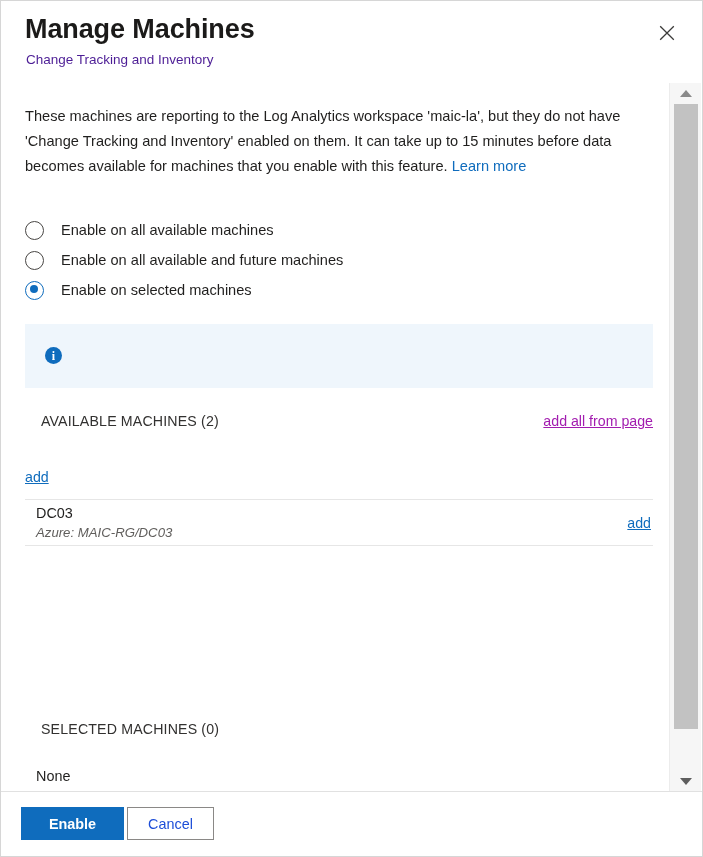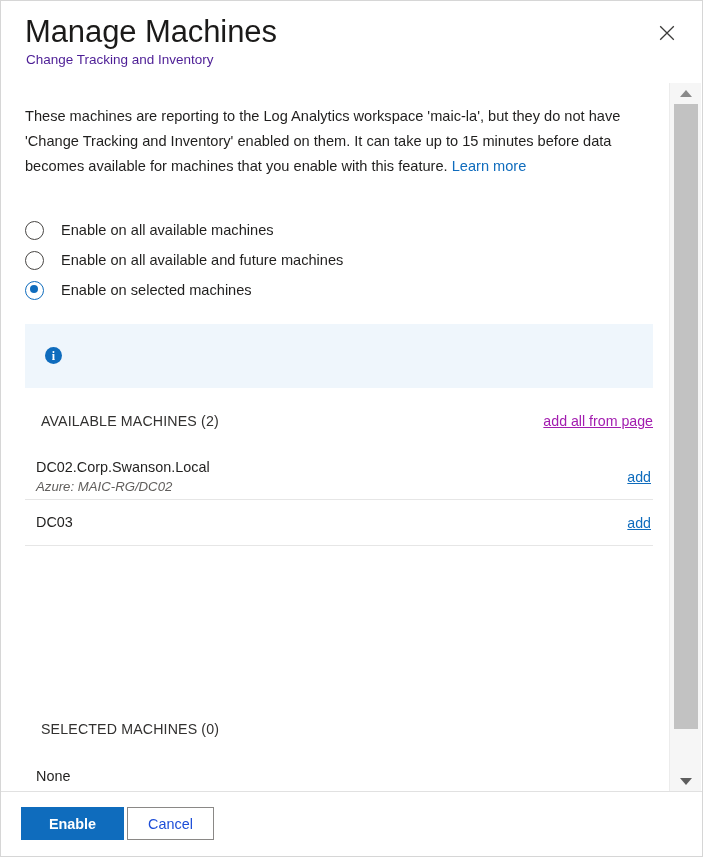--- a/index.html
+++ b/index.html
@@ -26,22 +26,22 @@
     position: absolute;
     left: 0; top: 0;
     width: 703px;
     height: 82px;
     box-sizing: border-box;
   }
   .title {
     position: absolute;
     left: 24px;
     top: 13px;
-    font-size: 31px;
-    font-weight: 400;
+    font-size: 27px;
+    font-weight: 700;
     color: #1b1a19;
     letter-spacing: -0.1px;
     white-space: nowrap;
   }
   .subtitle {
     position: absolute;
     left: 25px;
     top: 51px;
     font-size: 13.5px;
     color: #4c1d95;
@@ -360,29 +360,26 @@
       <span class="info-icon">i</span>
     </div>
 
     <div class="section-head" style="top:330px;">
       <span class="section-title">AVAILABLE MACHINES (2)</span>
       <span class="section-action">add all from page</span>
     </div>
 
     <div class="machine-list">
       <div class="machine-row">
-        <div class="machine-info">
-          <div class="machine-name">DC02.Corp.Swanson.Local</div>
-          <div class="machine-sub">Azure: MAIC-RG/DC02</div>
-        </div>
         <span class="row-action">add</span>
       </div>
       <div class="machine-row">
         <div class="machine-info">
           <div class="machine-name">DC03</div>
+          <div class="machine-sub">Azure: MAIC-RG/DC03</div>
         </div>
         <span class="row-action">add</span>
       </div>
     </div>
 
     <div class="section-head selected-head">
       <span class="section-title">SELECTED MACHINES (0)</span>
     </div>
     <div class="none-row">None</div>
 

